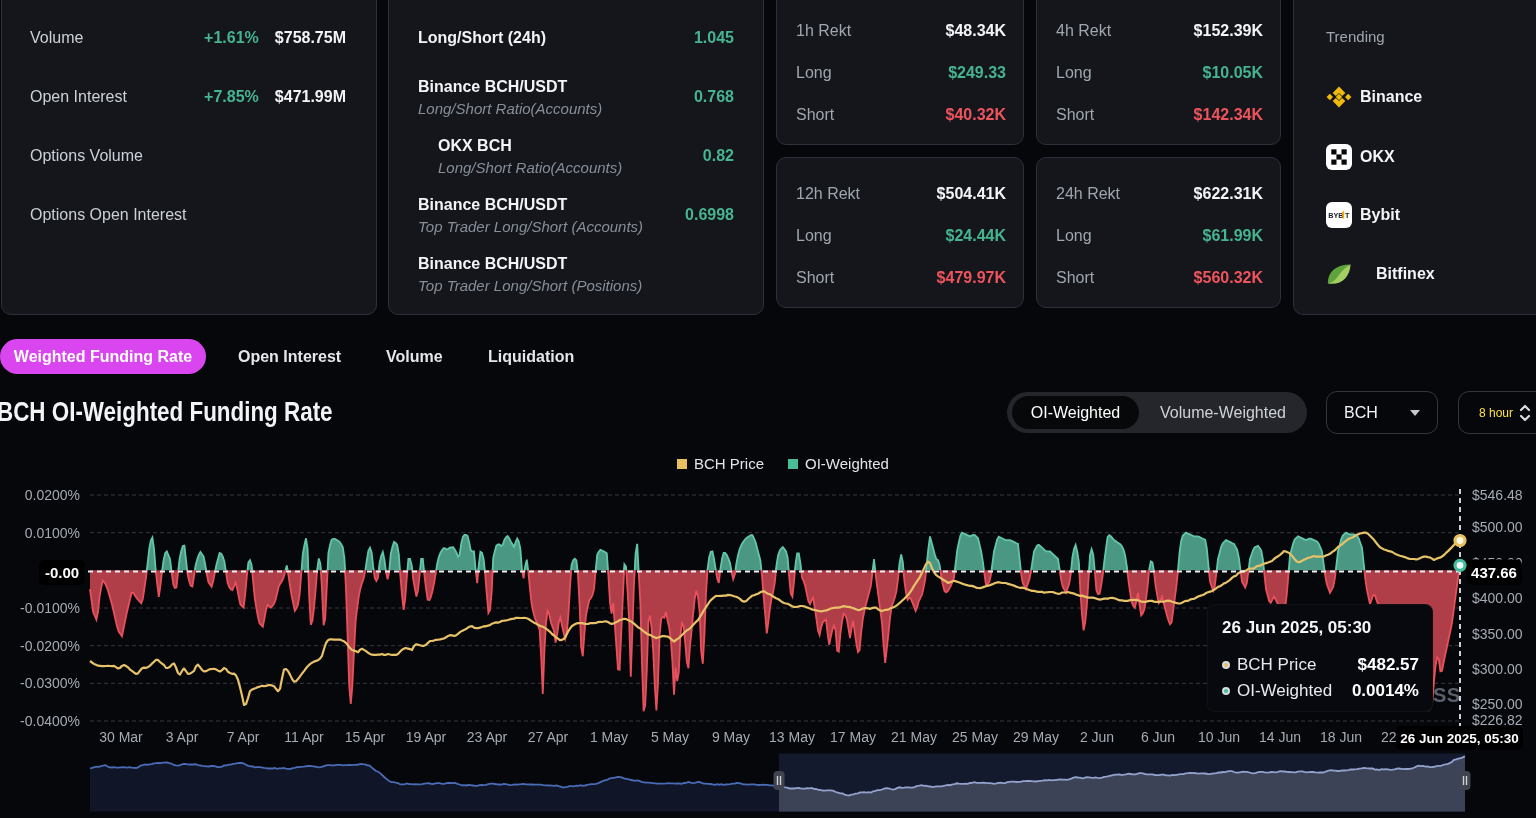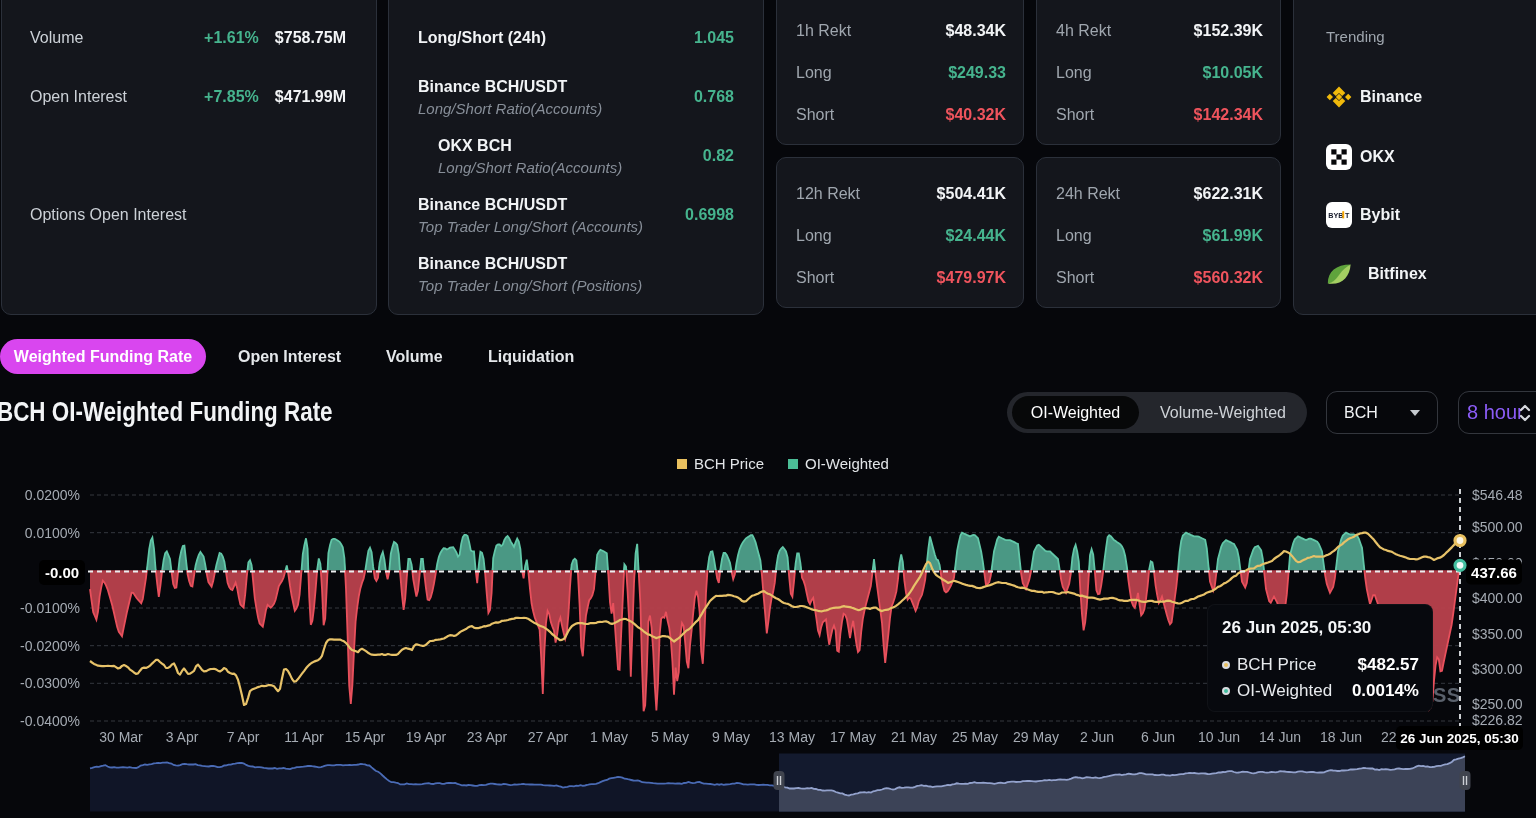--- a/index.html
+++ b/index.html
@@ -22,20 +22,24 @@
 <div class="card" style="left:1px;top:-24px;width:376px;height:339px;"></div>
 <div class="abs" style="left:30px;top:0;width:316px;height:320px;">
   <div class="row" style="top:29px;">
         <span class="lbl1">Volume</span>
         <span class="val"><span class="grn" style="margin-right:16px;">+1.61%</span>$758.75M</span>
       </div>
   <div class="row" style="top:88px;">
         <span class="lbl1">Open Interest</span>
         <span class="val"><span class="grn" style="margin-right:16px;">+7.85%</span>$471.99M</span>
       </div>
+  <div class="row" style="top:147px;">
+        <span class="lbl1">Options Volume</span>
+        <span class="val"></span>
+      </div>
   <div class="row" style="top:206px;">
         <span class="lbl1">Options Open Interest</span>
         <span class="val"></span>
       </div>
 </div>
 
 <div class="card" style="left:388px;top:-24px;width:376px;height:339px;"></div>
 <div class="abs" style="left:418px;top:0;width:316px;height:320px;">
   <div class="row" style="top:29px;">
         <span class="val" style="font-weight:bold;">Long/Short (24h)</span>
@@ -163,21 +167,21 @@
       <rect x="16.3" y="9.2" width="1.9" height="7.2" fill="#f7a600"></rect>
       <text x="19.1" y="16.4" font-family="Liberation Sans, sans-serif" font-size="7.2" font-weight="bold" fill="#15192a">T</text>
     </svg>
     <span class="val" style="margin-left:8px;">Bybit</span>
   </div>
   <div class="abs" style="top:261px;display:flex;align-items:center;">
     <svg width="26" height="26" viewBox="0 0 26 26">
       <path fill="#5fa33c" d="M1.8,22.6 C1.8,10.2 10.0,3.6 24.6,3.4 C22.6,5.8 19.6,7.6 16.8,10.6 C13.0,14.6 11.2,19.0 6.4,21.4 C4.7,22.2 3.0,22.6 1.8,22.6 Z"></path>
       <path fill="#a3cf62" d="M24.6,3.4 C24.0,14.6 17.0,22.8 6.0,22.8 C4.4,22.8 2.8,22.7 1.8,22.6 C7.6,21.2 10.6,17.4 13.6,13.2 C16.6,9.0 20.0,5.8 24.6,3.4 Z"></path>
     </svg>
-    <span class="val" style="margin-left:16px;">Bitfinex</span>
+    <span class="val" style="margin-left:24px;">Bitfinex</span>
   </div>
 </div>
 
 <div class="abs" style="left:0;top:339px;height:35px;">
   <div class="abs" style="left:0;top:0;width:206px;height:35px;background:#d946ef;border-radius:18px;color:#fff;font-weight:bold;font-size:16px;display:flex;align-items:center;justify-content:center;">Weighted Funding Rate</div>
   <div class="abs" style="left:238px;top:0;height:35px;display:flex;align-items:center;color:#e4e7ea;font-weight:bold;font-size:16px;white-space:nowrap;">Open Interest</div>
   <div class="abs" style="left:386px;top:0;height:35px;display:flex;align-items:center;color:#e4e7ea;font-weight:bold;font-size:16px;white-space:nowrap;">Volume</div>
   <div class="abs" style="left:488px;top:0;height:35px;display:flex;align-items:center;color:#e4e7ea;font-weight:bold;font-size:16px;white-space:nowrap;">Liquidation</div>
 </div>
 
@@ -187,21 +191,21 @@
   <div style="margin-left:5px;width:127px;height:33px;background:#070809;border-radius:17px;color:#fff;font-size:16px;display:flex;align-items:center;justify-content:center;">OI-Weighted</div>
   <div style="flex:1;text-align:center;color:#ced2d7;font-size:16px;">Volume-Weighted</div>
 </div>
 <div class="abs" style="left:1326px;top:391px;width:112px;height:43px;border:1px solid #33363d;border-radius:11px;display:flex;align-items:center;">
   <span style="color:#f2f4f6;font-size:16px;margin-left:17px;">BCH</span>
   <svg width="10" height="6" viewBox="0 0 10 6" style="position:absolute;right:17px;">
         <path d="M0,0 L10,0 L5,6 Z" fill="#c6cad0"></path>
       </svg>
 </div>
 <div class="abs" style="left:1458px;top:391px;width:110px;height:43px;border:1px solid #33363d;border-radius:11px;display:flex;align-items:center;">
-  <span style="color:#8b5cf6;font-size:20px;margin-left:8px;">8 hour</span>
+  <span style="color:#fde047;font-size:12px;margin-left:20px;">8 hour</span>
   <svg width="12" height="18" viewBox="0 0 12 18" style="position:absolute;left:60px;">
         <path d="M2,6 L6,2 L10,6" fill="none" stroke="#d7dade" stroke-width="2.2" stroke-linecap="round" stroke-linejoin="round"></path>
         <path d="M2,12 L6,16 L10,12" fill="none" stroke="#d7dade" stroke-width="2.2" stroke-linecap="round" stroke-linejoin="round"></path>
       </svg>
 </div>
 
 <div class="abs" style="left:677px;top:455px;display:flex;align-items:center;">
   <div style="width:10px;height:10px;background:#e9c05f;"></div>
   <span style="color:#e2e5e8;font-size:15px;margin-left:7px;">BCH Price</span>
   <div style="width:10px;height:10px;background:#4bbd96;margin-left:24px;"></div>

